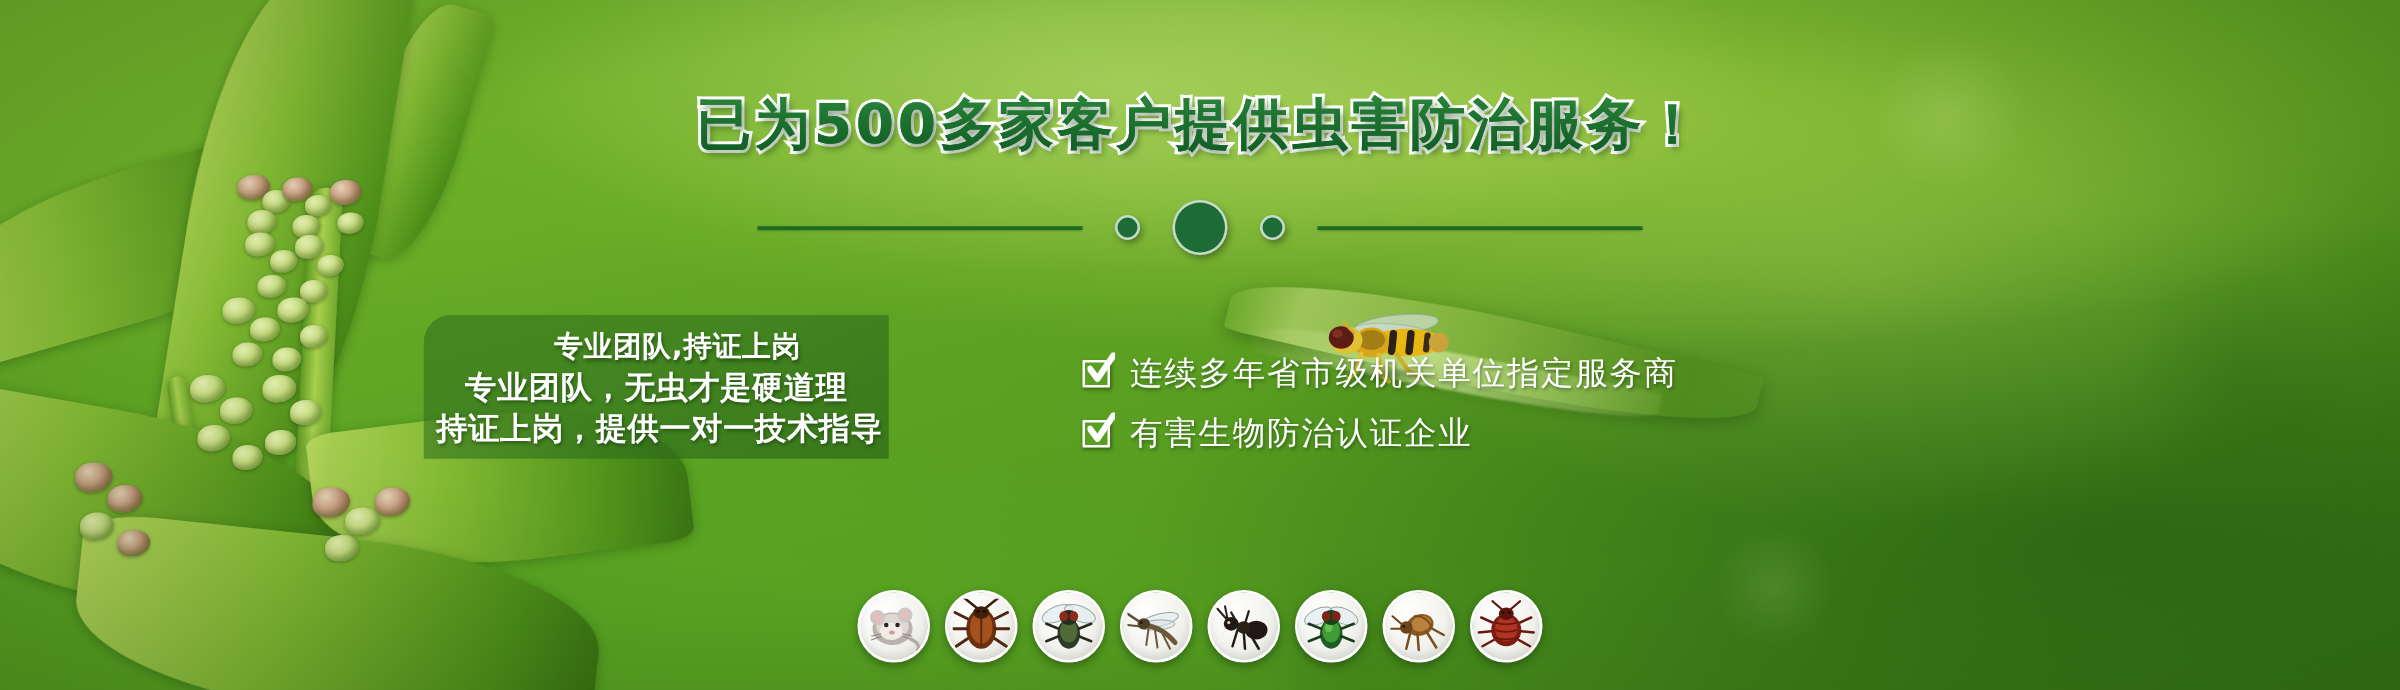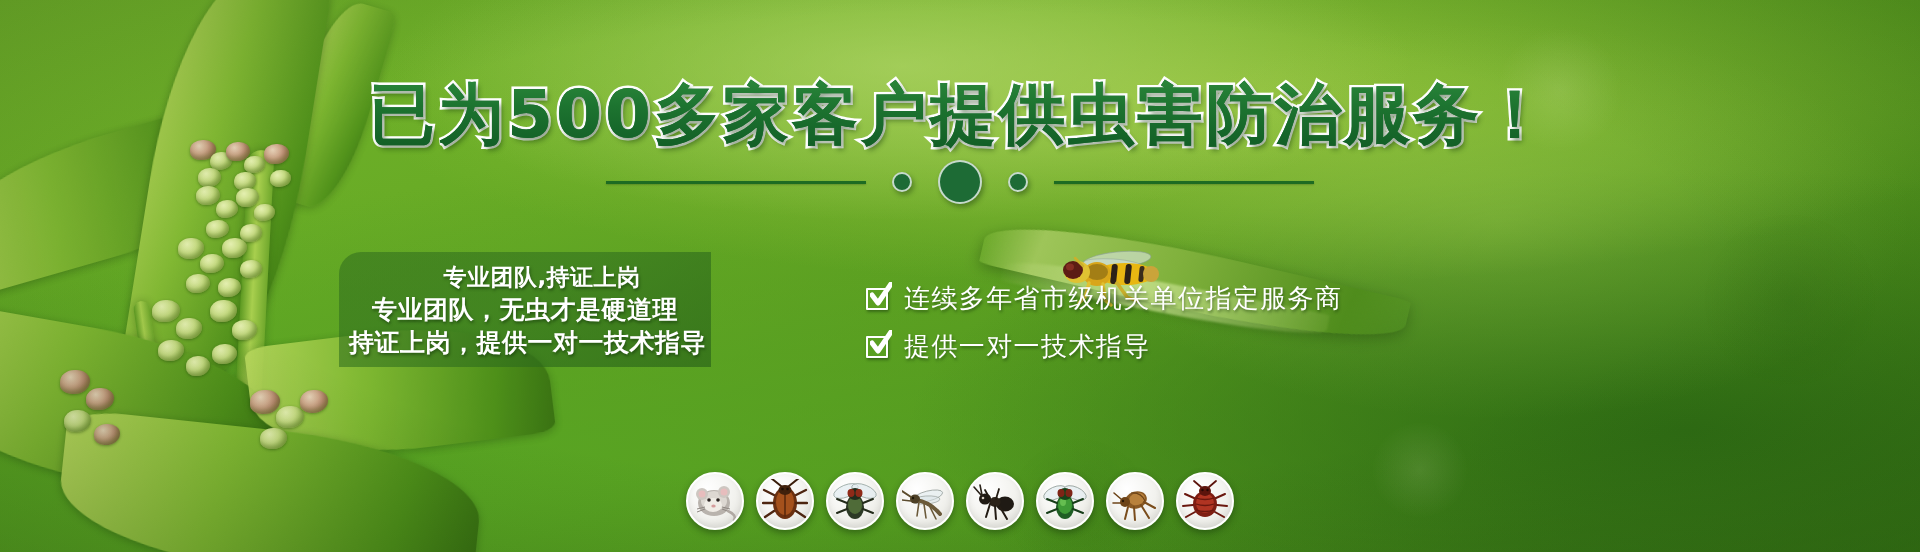--- a/index.html
+++ b/index.html
@@ -99,21 +99,21 @@
     border-radius: 50% 4% 50% 4%;
     filter: blur(.8px);
   }
 
   
   .headline {
     position: absolute; left: 0; top: 70px; width: 1920px;
     text-align: center;
     font-family: "DejaVu Sans", "Liberation Sans", sans-serif;
     font-weight: bold;
-    font-size: 66px;
+    font-size: 44px;
     letter-spacing: 3px;
     color: #176b2c;
     -webkit-text-stroke: 5px #ffffff;
     paint-order: stroke fill;
     text-shadow: 3px 4px 5px rgba(20,55,10,.45);
     white-space: nowrap;
   }
   .headline-wrap { position: absolute; left:0; top:0; width:1920px; height:110px; }
   .headline.fill {
     -webkit-text-stroke: 0;
@@ -342,21 +342,21 @@
       </span>
       <span class="bullet-text">连续多年省市级机关单位指定服务商</span>
     </div>
     <div class="bullet">
       <span class="chk">
         <span class="chk-box"></span>
         <svg class="chk-tick" viewBox="0 0 22 26">
           <path d="M2 13 L8 21 L21 2" stroke="#ffffff" stroke-width="5" fill="none" stroke-linecap="round" stroke-linejoin="round"></path>
         </svg>
       </span>
-      <span class="bullet-text">提供一对一技术指导</span>
+      <span class="bullet-text">有害生物防治认证企业</span>
     </div>
   </div>
 
   <div class="pests">
 
     <div class="pest">
       <svg width="46" height="40" viewBox="0 0 46 40">
         <ellipse cx="22" cy="22" rx="16" ry="13" fill="#b9b3ad"></ellipse>
         <ellipse cx="22" cy="20" rx="13" ry="10" fill="#ddd8d2"></ellipse>
         <ellipse cx="10" cy="13" rx="6" ry="6" fill="#cdc7c1"></ellipse>

